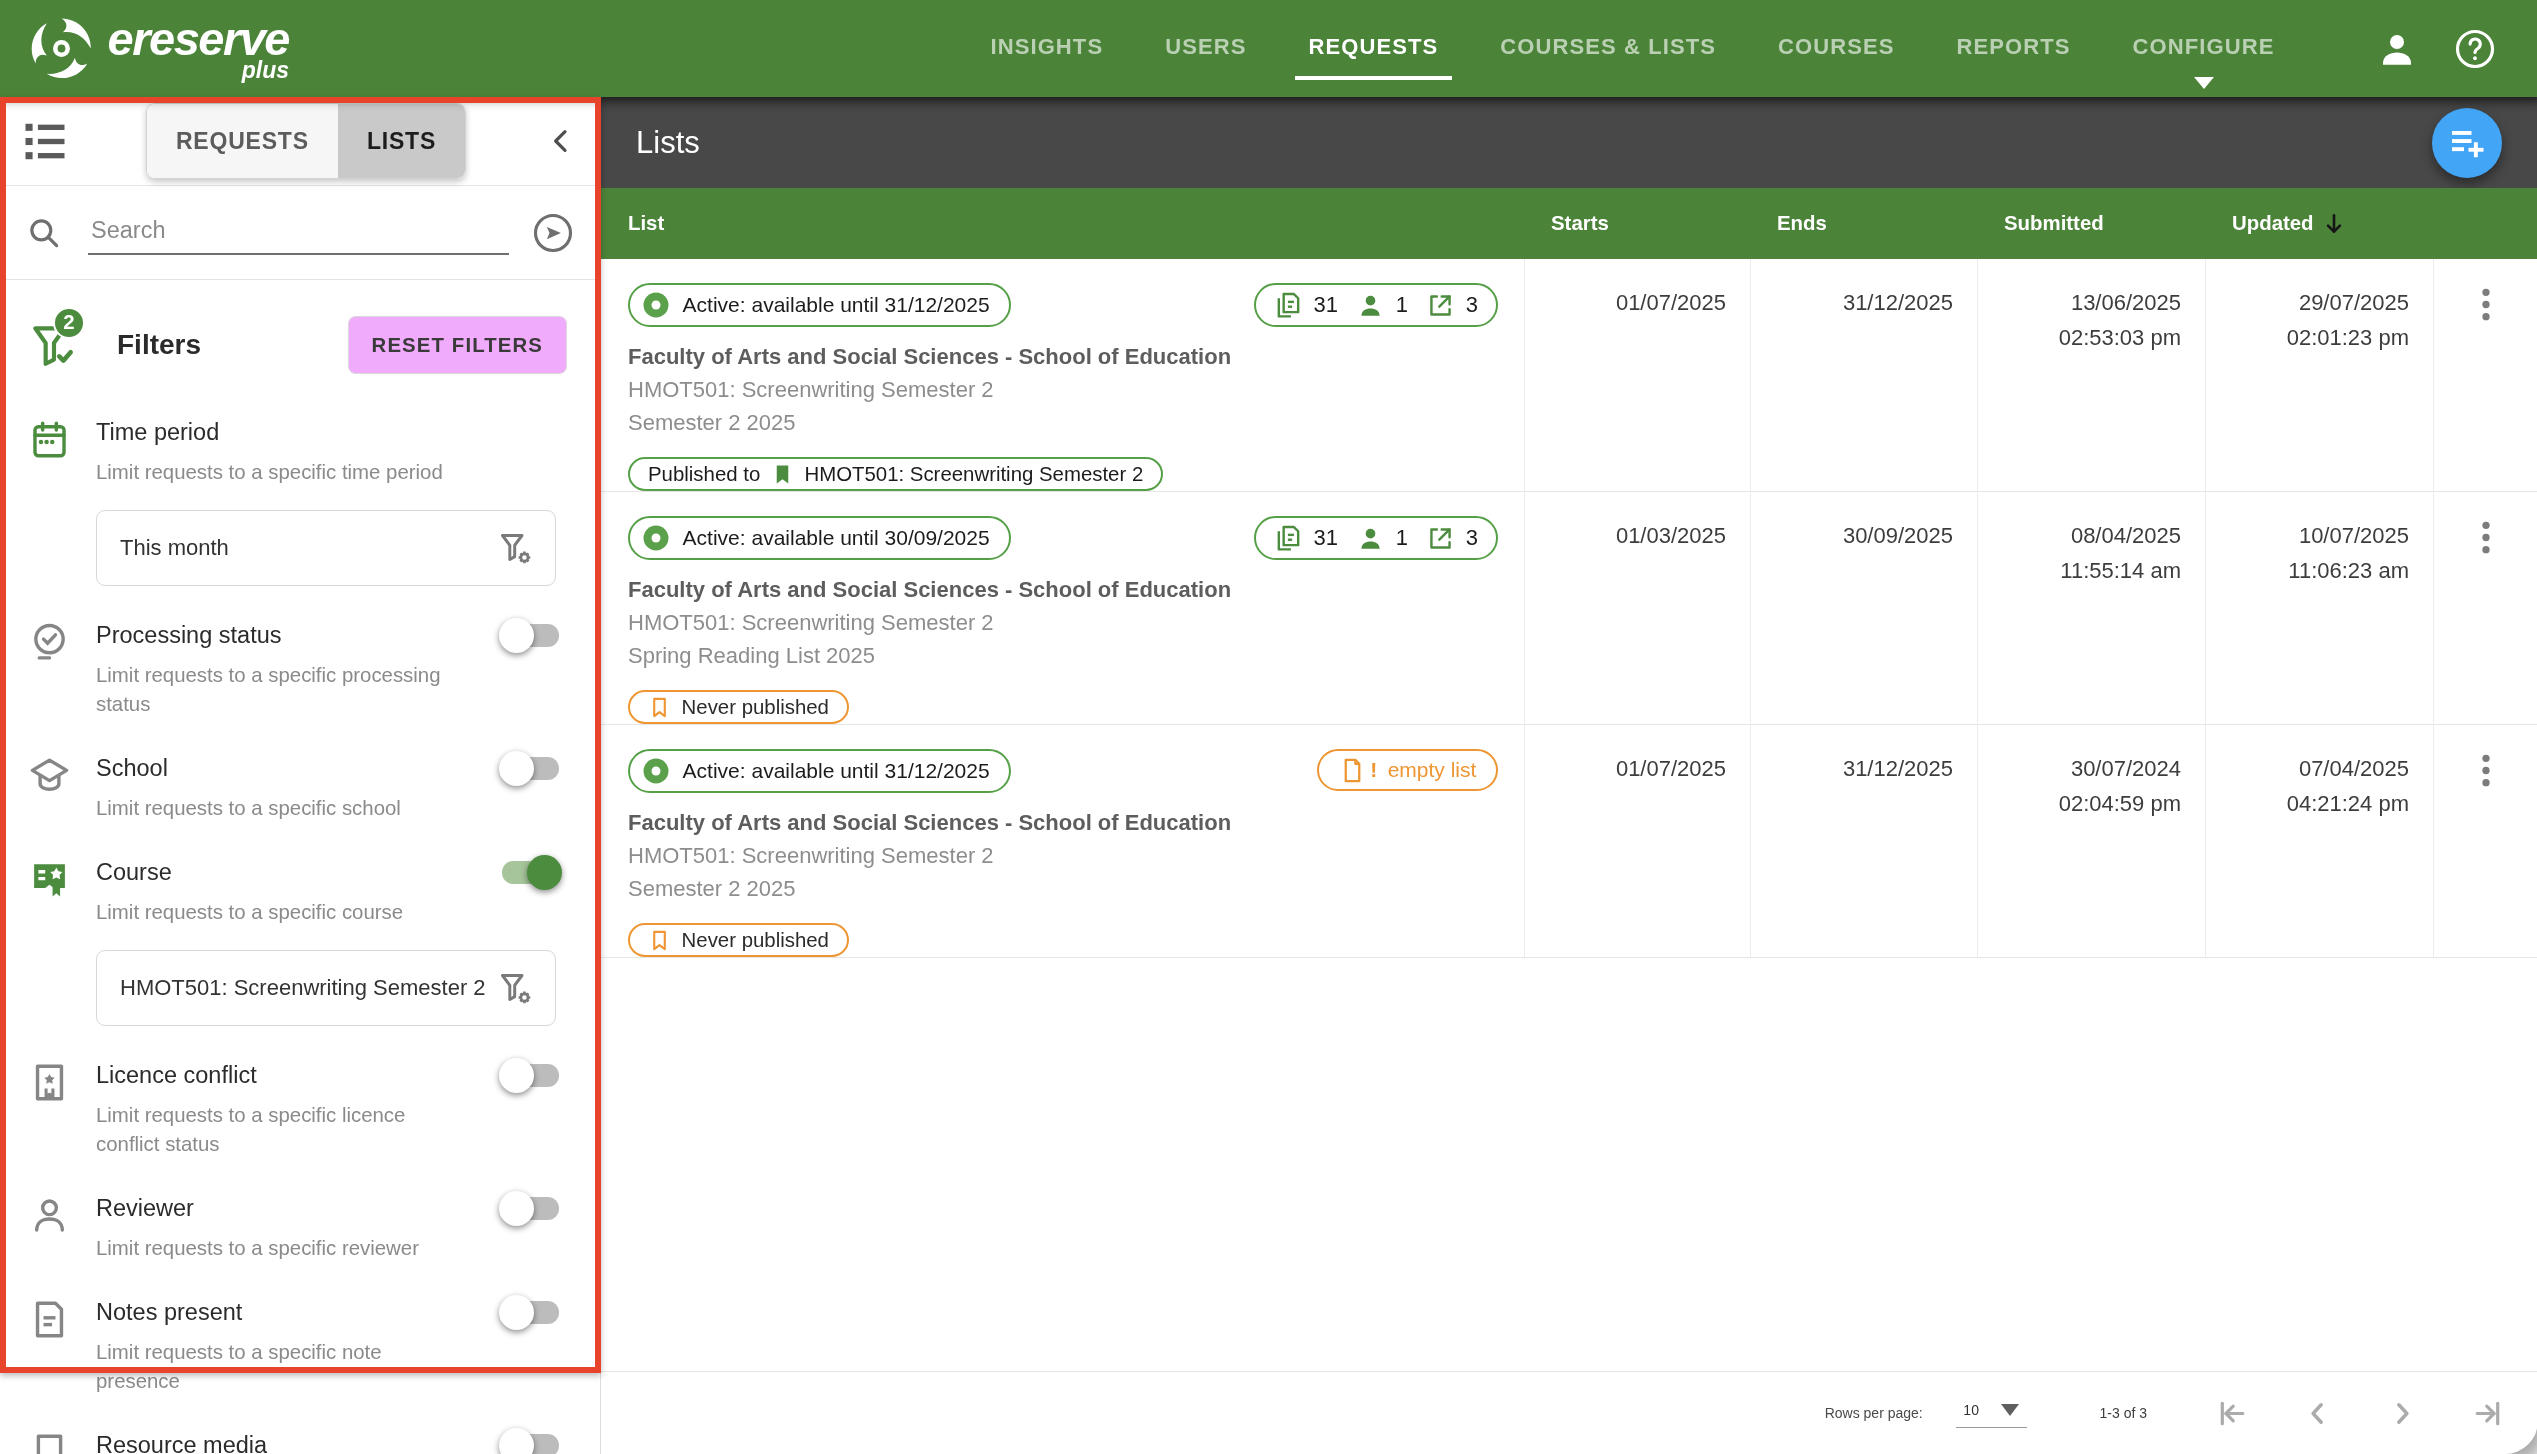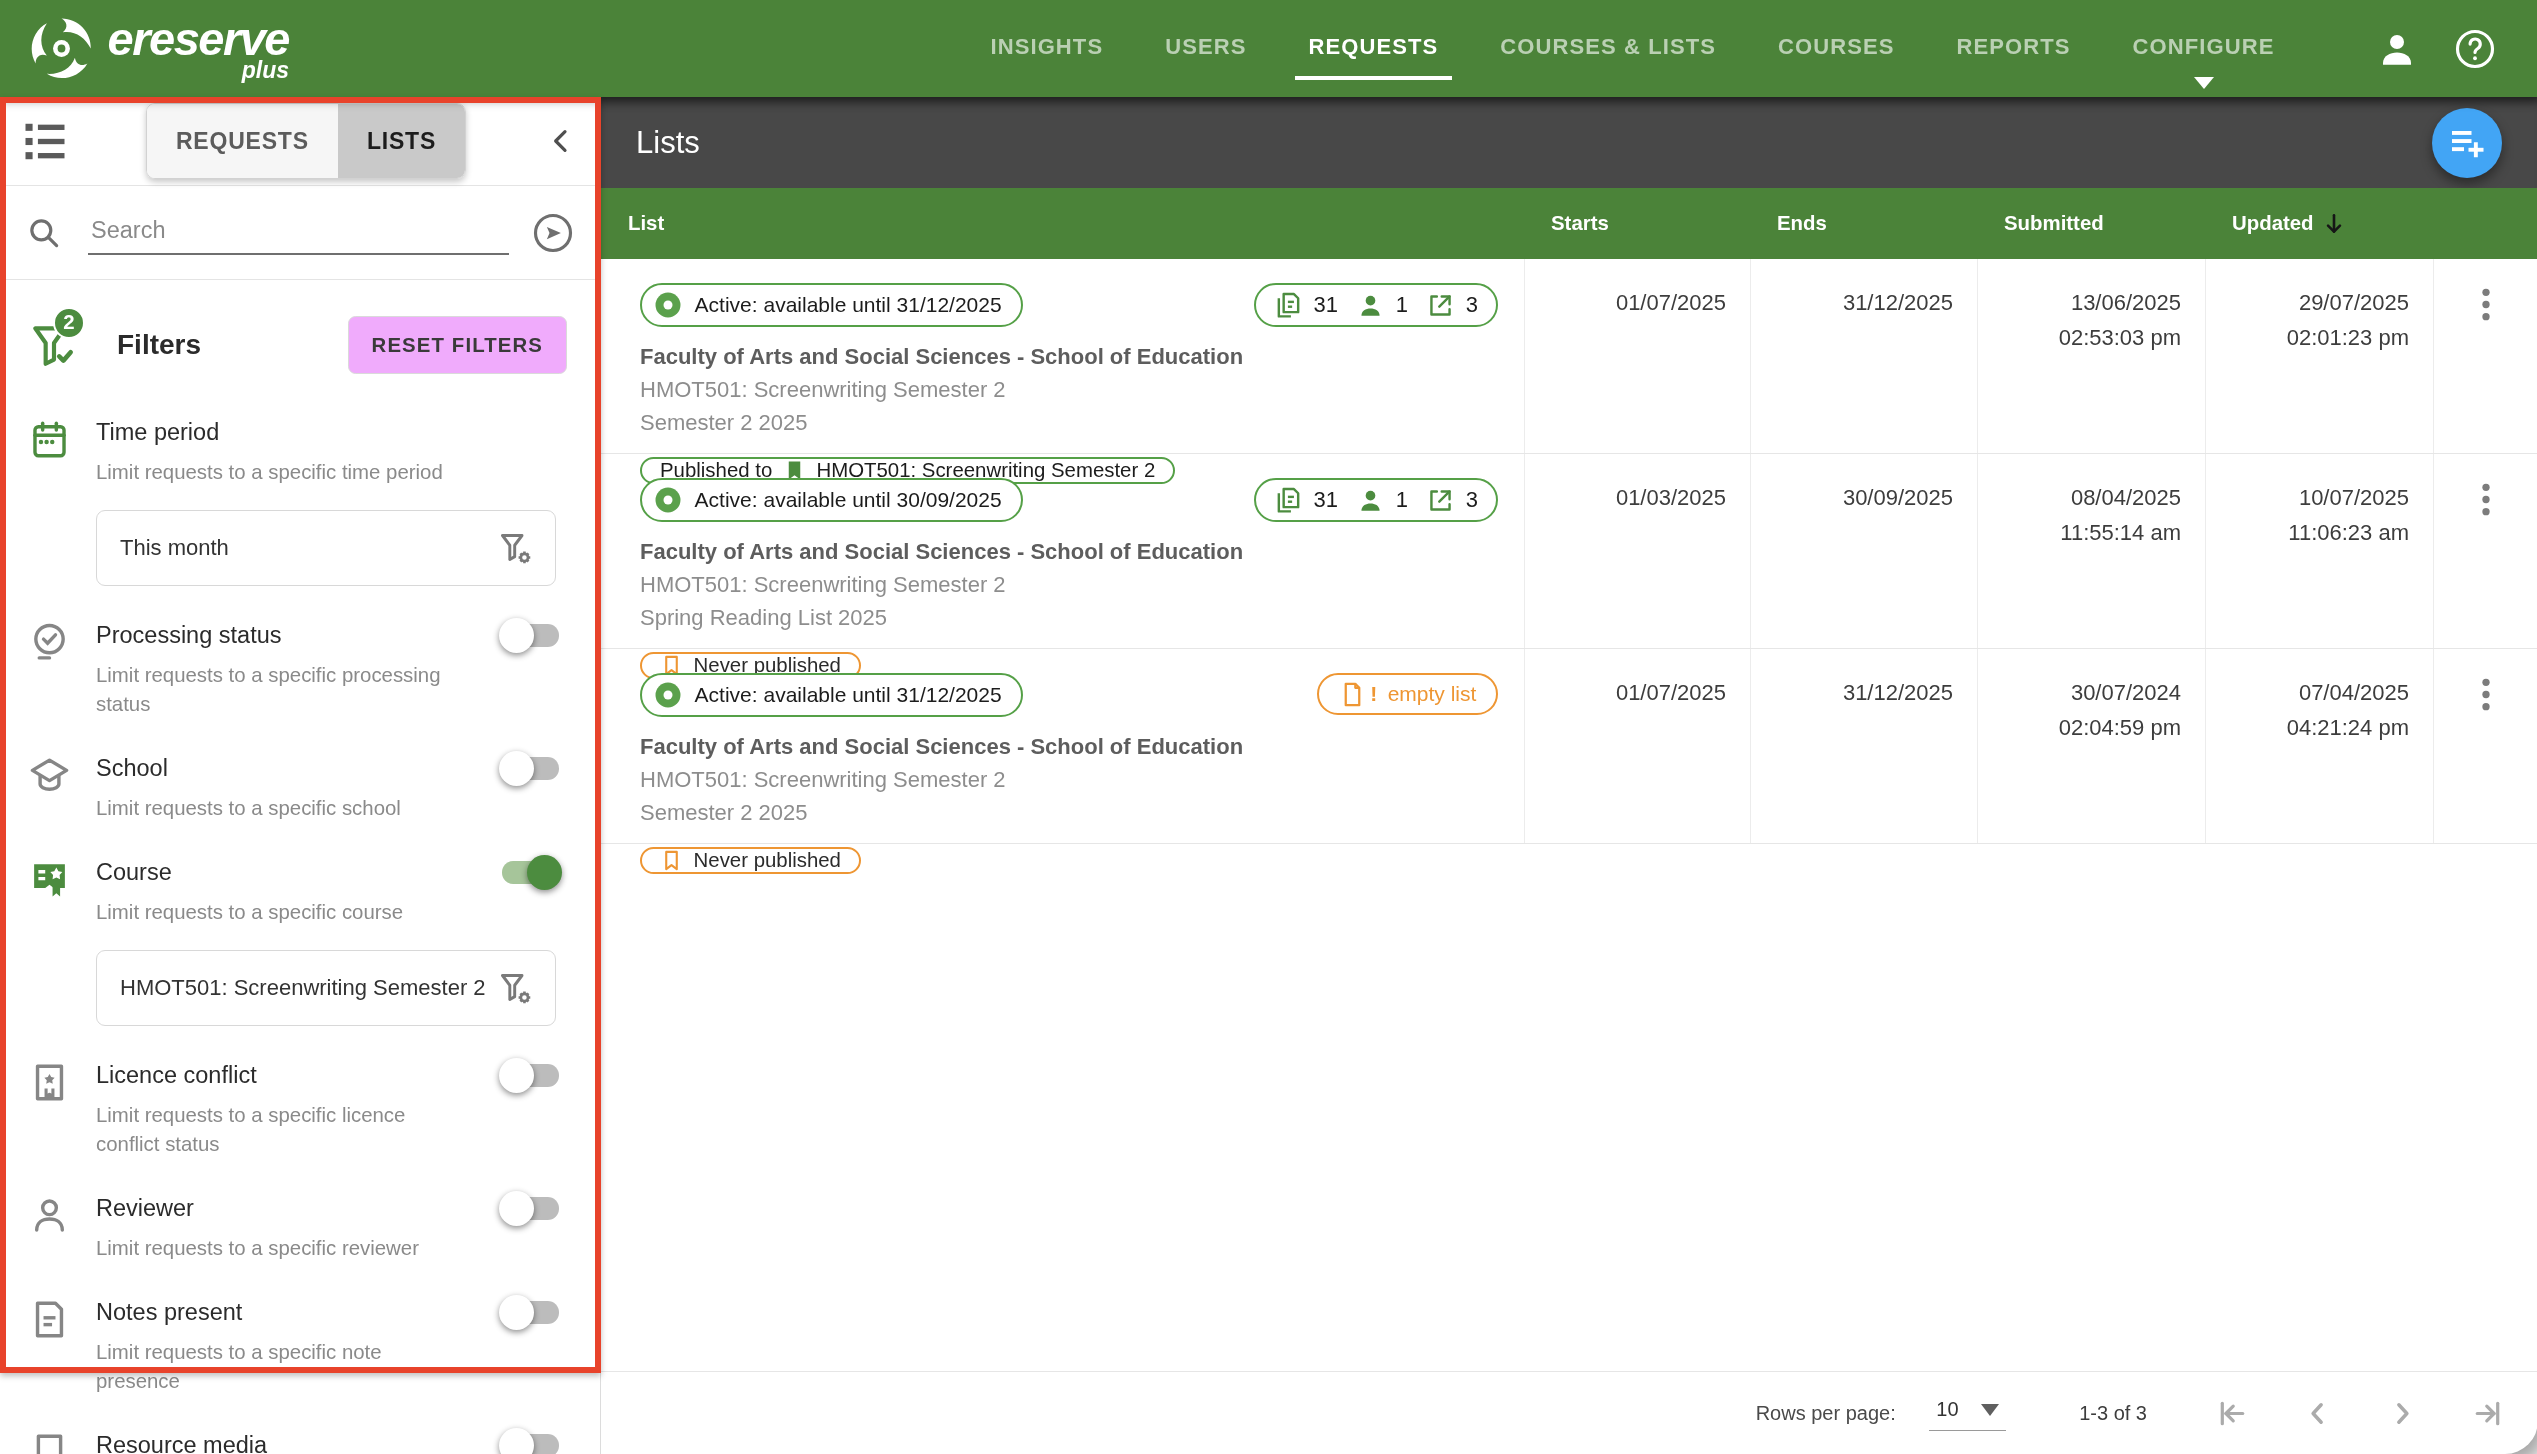--- a/index.html
+++ b/index.html
@@ -93,21 +93,21 @@
          box-shadow:0 6px 12px rgba(0,0,0,.4); }
   .fab svg { width:36px; height:36px; color:#fff; }
 
   .thead { height:71px; flex:0 0 71px; background:var(--green,#4B8339); display:flex; align-items:center;
            color:#fff; font-size:20.4px; font-weight:bold; }
   .c1 { flex:1; min-width:0; } .c2 { width:226px; flex:0 0 226px; } .c3 { width:227px; flex:0 0 227px;text-align:center; }
   .c4 { width:228px; flex:0 0 228px; } .c5 { width:228px; flex:0 0 228px; } .c6 { width:105px; flex:0 0 105px; }
   .th { padding-left:27px; display:flex; align-items:center; gap:7.6px; }
   .sort-arrow { width:26px; height:26px; color:#161616; }
 
-  .trow { display:flex; border-bottom:1.5px solid #e6e6e6; height:195px;padding-left:12px; }
+  .trow { display:flex; border-bottom:1.5px solid #e6e6e6; height:233px; }
   .trow:first-child { height:225px; }
   .cell-list { padding:24px 26px 0 27px; display:flex; flex-direction:column; align-items:flex-start; }
   .badges { width:100%; display:flex; justify-content:space-between; align-items:flex-start; }
   .pill { display:inline-flex; align-items:center; border-radius:756px; border:2.3px solid; background:#fff; }
   .pill-status { border-color:#55A047; color:#1c1c1c; height:44px; padding:0 19.7px 0 10.6px; gap:12px; font-size:21px; }
   .dot-icon { width:30px; height:30px; }
   .pill-stats { border-color:#55A047; color:#1c1c1c; height:44px; padding:0 18px; gap:10.6px; font-size:22px; }
   .pill-stats svg { width:29px; height:29px; color:var(--green2,#4C8C3F); }
   .pill-stats .num { margin-right:7.6px; }
   .pill-stats .num:last-child { margin-right:0; }
@@ -120,21 +120,21 @@
   .pill-pub svg { width:23px; height:23px; color:var(--green2,#4C8C3F); }
   .pill-never { margin-top:18px; border-color:var(--orange,#EE9633); color:#2b2b2b; height:41px; padding:0 18px; gap:10.6px; font-size:20.4px; }
   .pill-never svg { width:23px; height:23px; color:var(--orange,#EE9633); }
   .cell-date { border-left:1.5px solid #ececec; padding:26px 24px 0 0; text-align:right;
                font-size:22px; color:#3d3d3d; line-height:35px; }
   .cell-actions { border-left:1.5px solid #ececec; display:flex; justify-content:center; padding-top:26px; }
   .kebab-icon { width:30px; height:39px; color:#7c7c7c; cursor:pointer; }
 
   .tfill { flex:1; }
   .tfoot { flex:0 0 83px; height:83px; border-top:1.5px solid #e6e6e6; display:flex; align-items:center;
-           justify-content:flex-end; padding-right:33px; font-size:20px; color:#4a4a4a; }
+           justify-content:flex-end; padding-right:33px; font-size:14px; color:#4a4a4a; }
   .rpp-label { margin-right:33px; }
   .rpp-select { display:flex; align-items:center; gap:22px; border-bottom:1.5px solid #9a9a9a;
                 padding:3px 7.6px 9px 7.6px; margin-right:73px; cursor:pointer; color:#333; }
   .rpp-caret { width:0; height:0; border-left:9.8px solid transparent; border-right:9.8px solid transparent;
                border-top:12px solid #5f5f5f; }
   .range { margin-right:68px; color:#3d3d3d; }
   .pager { display:flex; align-items:center; gap:50px; color:#ababab; }
   .pager svg { width:35px; height:35px; cursor:pointer; }
 </style>
 </head>

